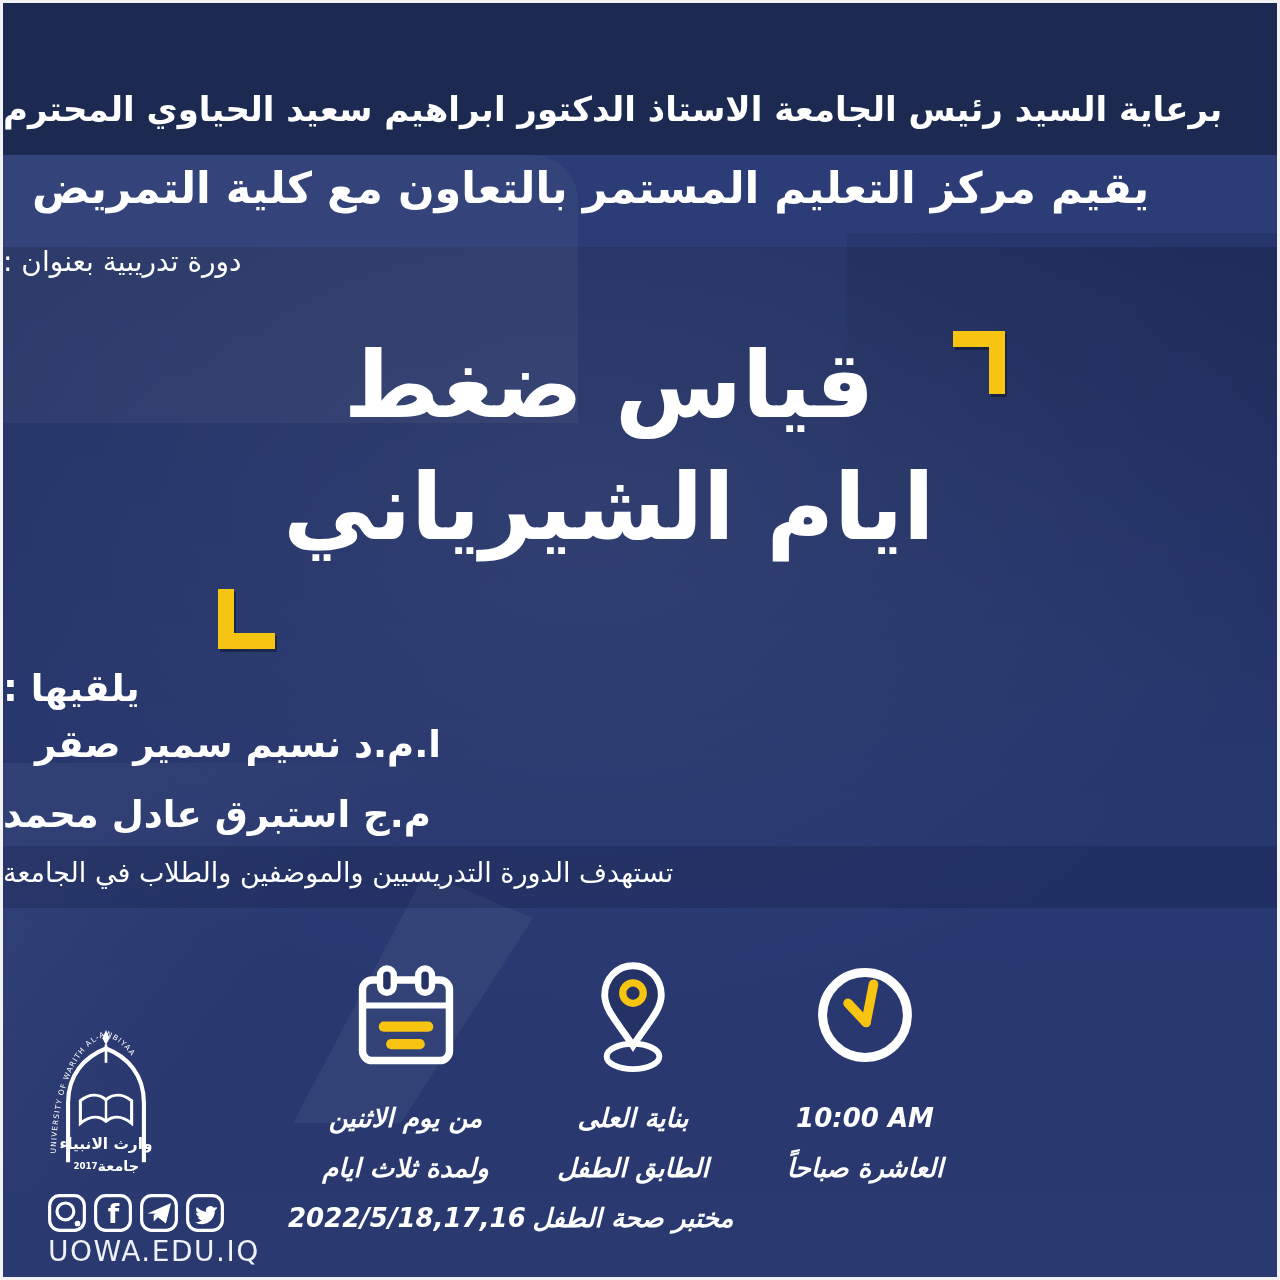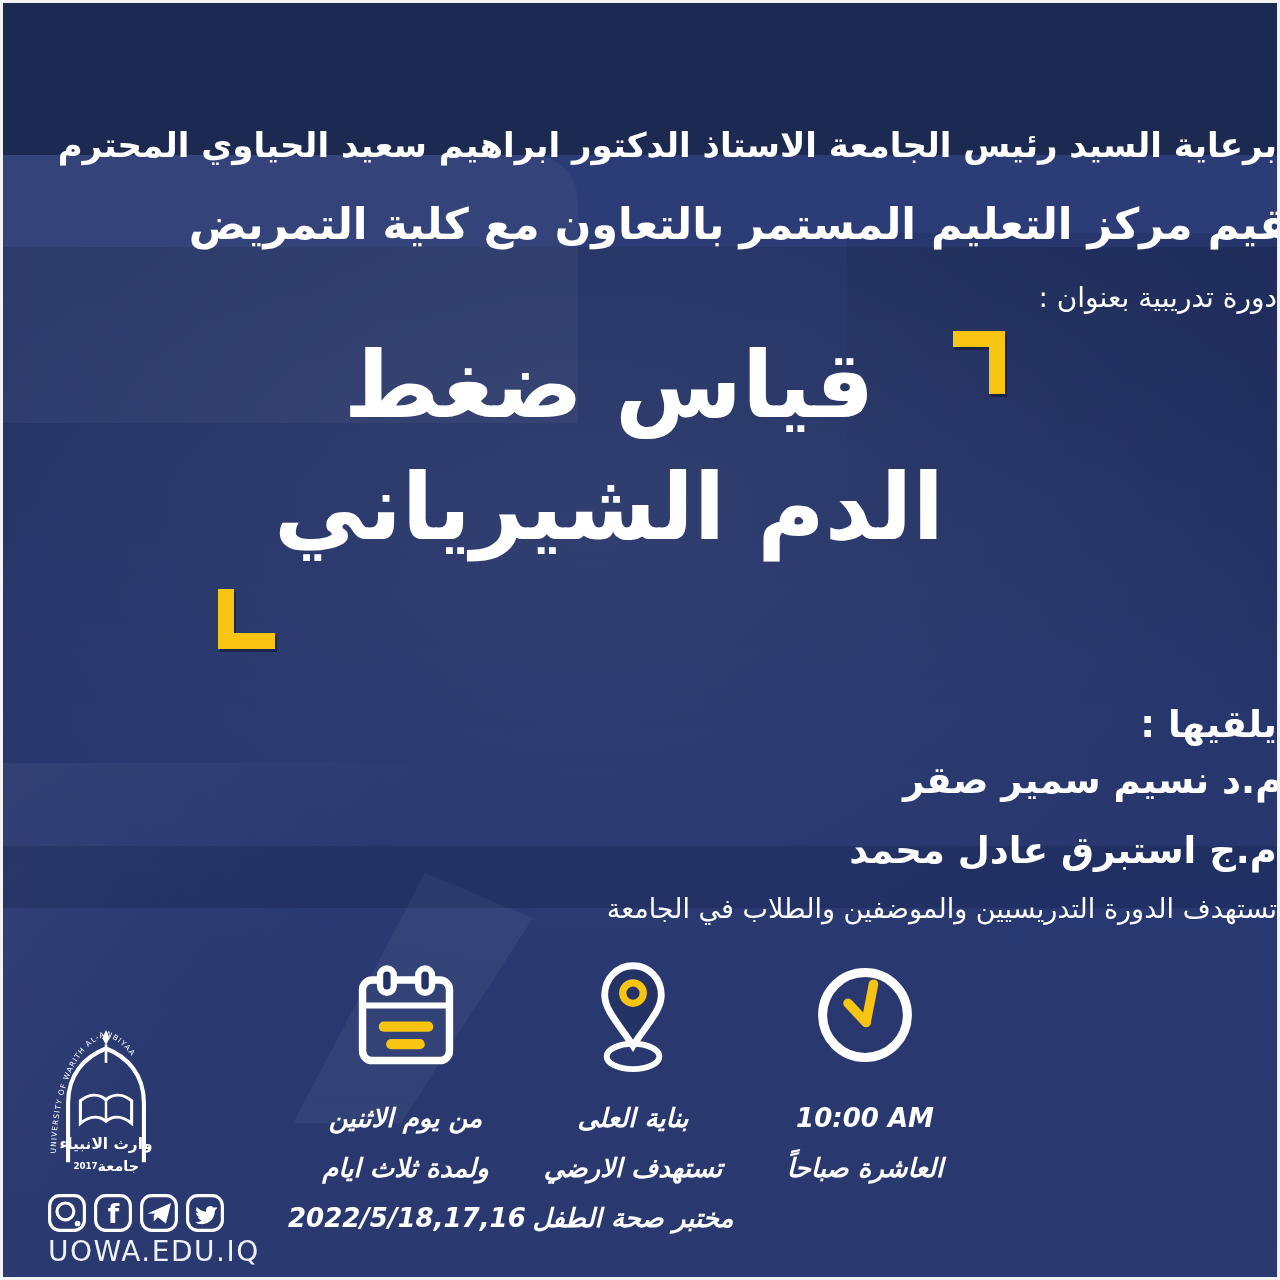--- a/index.html
+++ b/index.html
@@ -20,21 +20,21 @@
   .bg-band{left:0;top:152px;width:100%;height:92px;background:#2b3c76;}
   .bg-patch{left:0;top:152px;width:575px;height:268px;background:rgba(255,255,255,0.045);border-radius:0 46px 0 0;}
   .bg-aud{left:0;top:843px;width:100%;height:62px;background:rgba(2,6,38,0.16);}
   .bg-chev{left:290px;top:870px;width:240px;height:250px;background:rgba(255,255,255,0.05);
     clip-path:polygon(0 100%,55% 0,100% 18%,45% 100%);}
   .bg-streak{left:-80px;top:760px;width:620px;height:430px;transform:skewX(-20deg);
     background:linear-gradient(115deg,rgba(255,255,255,0.05),rgba(255,255,255,0) 55%);}
   .bg-shade-r{right:0;top:230px;width:430px;height:560px;
     background:linear-gradient(205deg,rgba(0,2,22,0.12),rgba(0,0,0,0) 70%);}
 
-  .txt{position:absolute;left:0;width:100%;text-align:right;direction:rtl;margin-top:36px;}
+  .txt{position:absolute;left:0;width:100%;text-align:left;direction:rtl;}
   .hdr1{top:86px;font-size:34px;font-weight:600;letter-spacing:0;}
   .hdr2{top:160px;font-size:43px;font-weight:800;padding-left:29px;}
   .hdr3{top:242px;font-size:28px;font-weight:500;}
 
   .title{position:absolute;top:322px;left:16px;width:1180px;text-align:center;direction:rtl;
     font-size:92px;font-weight:800;line-height:1.33;letter-spacing:0;}
 
   .bracket{position:absolute;filter:drop-shadow(2px 3px 0 rgba(10,14,30,0.45));}
   .bracket.tr{left:950px;top:328px;}
   .bracket.bl{left:215px;top:586px;}
@@ -81,21 +81,21 @@
         <path d="M0 0 H52 V63 H36 V16 H0 Z" fill="#F7C412"></path>
       </svg>
   </div>
   <div class="bracket bl">
     <svg width="57" height="60" viewBox="0 0 57 60">
         <path d="M0 0 H16 V44 H57 V60 H0 Z" fill="#F7C412"></path>
       </svg>
   </div>
   <div class="title">
     <div>قياس ضغط</div>
-    <div>الدم الشيرياني</div>
+    <div>ايام الشيرياني</div>
   </div>
 
   <div class="txt speakers-label">يلقيها :</div>
   <div class="txt name-1">ا.م.د نسيم سمير صقر</div>
   <div class="txt name-2">م.ج استبرق عادل محمد</div>
   <div class="txt audience">تستهدف الدورة التدريسيين والموضفين والطلاب في الجامعة</div>
 
   <div class="col col-schedule">
     <div class="icon-wrap">
       <svg width="106" height="106" viewBox="0 0 100 100" fill="none">
@@ -114,21 +114,21 @@
 
   <div class="col col-location">
     <div class="icon-wrap">
       <svg width="98" height="122" viewBox="0 0 100 125" fill="none">
         <ellipse cx="50" cy="105" rx="27" ry="13" stroke="#ffffff" stroke-width="6"></ellipse>
         <path d="M50 12 C66 12 79 25 79 42 C79 58 64 72 50 94 C36 72 21 58 21 42 C21 25 34 12 50 12 Z" fill="#243266" stroke="#ffffff" stroke-width="7"></path>
         <circle cx="50" cy="40" r="10.5" stroke="#F7C412" stroke-width="7.5"></circle>
       </svg>
     </div>
     <div class="line">بناية العلى</div>
-    <div class="line">تستهدف الارضي</div>
+    <div class="line">الطابق الطفل</div>
     <div class="line">مختبر صحة الطفل</div>
   </div>
 
   <div class="col col-time">
     <div class="icon-wrap">
       <svg width="106" height="106" viewBox="0 0 100 100" fill="none">
         <circle cx="50" cy="50" r="40" stroke="#ffffff" stroke-width="8.5"></circle>
         <line x1="51" y1="57" x2="58" y2="21" stroke="#F7C412" stroke-width="9" stroke-linecap="round"></line>
         <line x1="51" y1="57" x2="34" y2="39" stroke="#F7C412" stroke-width="9" stroke-linecap="round"></line>
       </svg>

